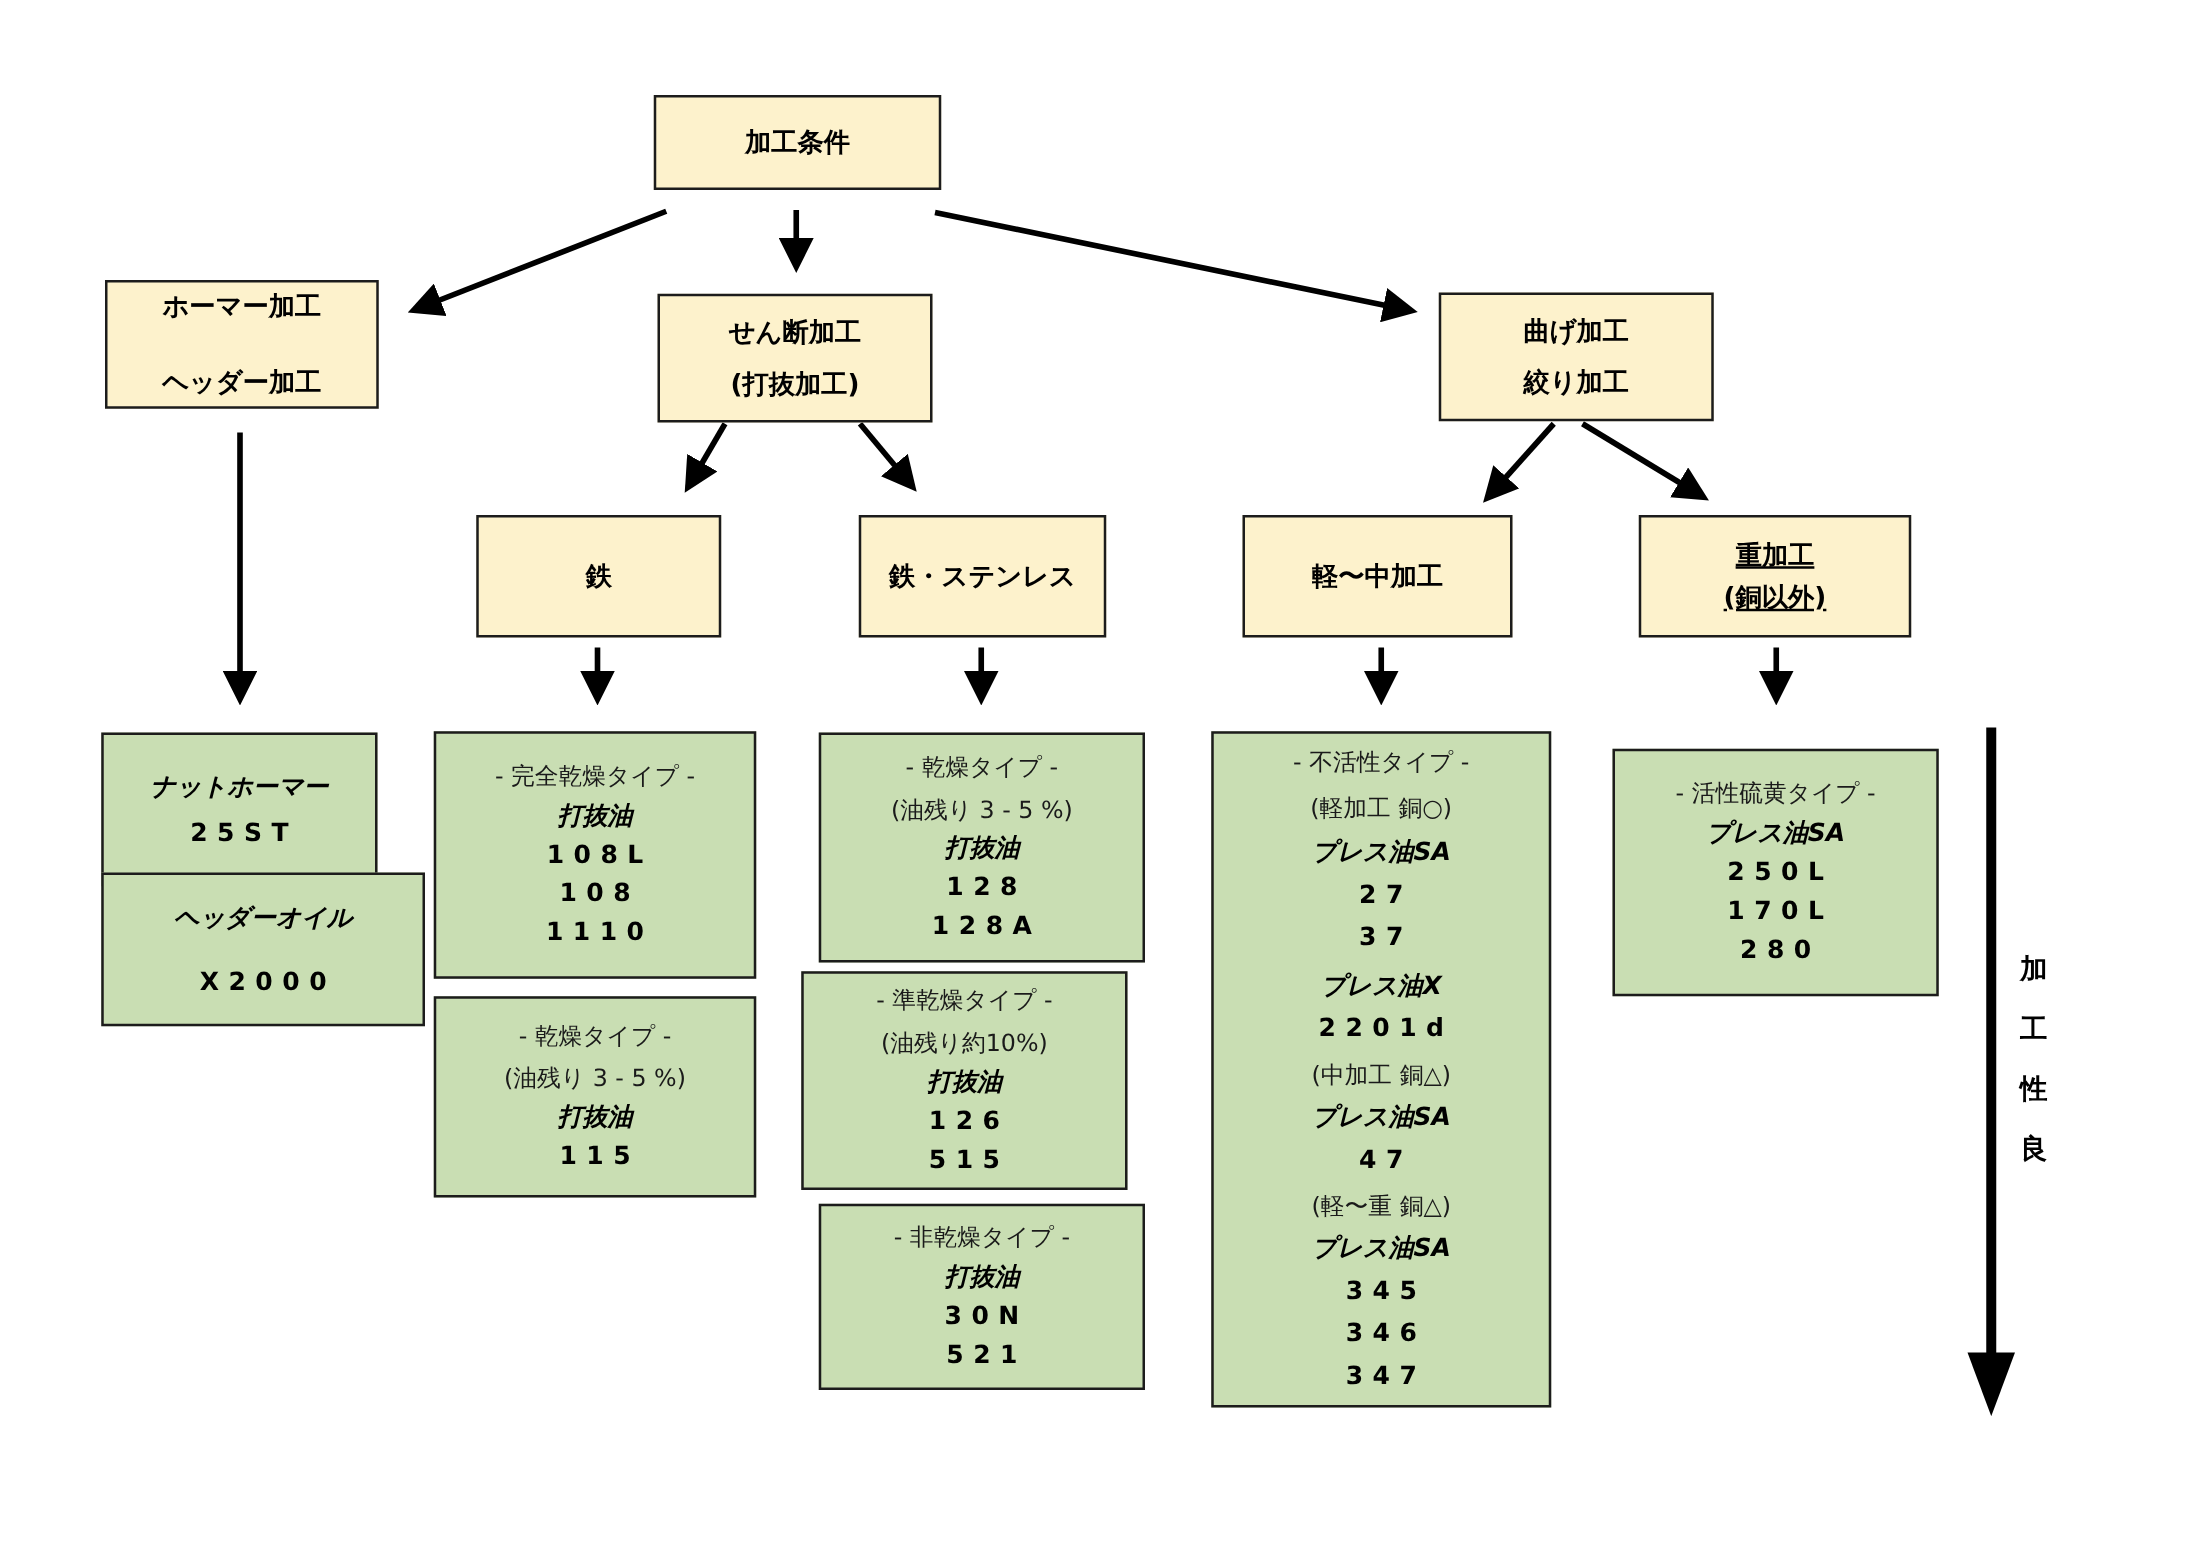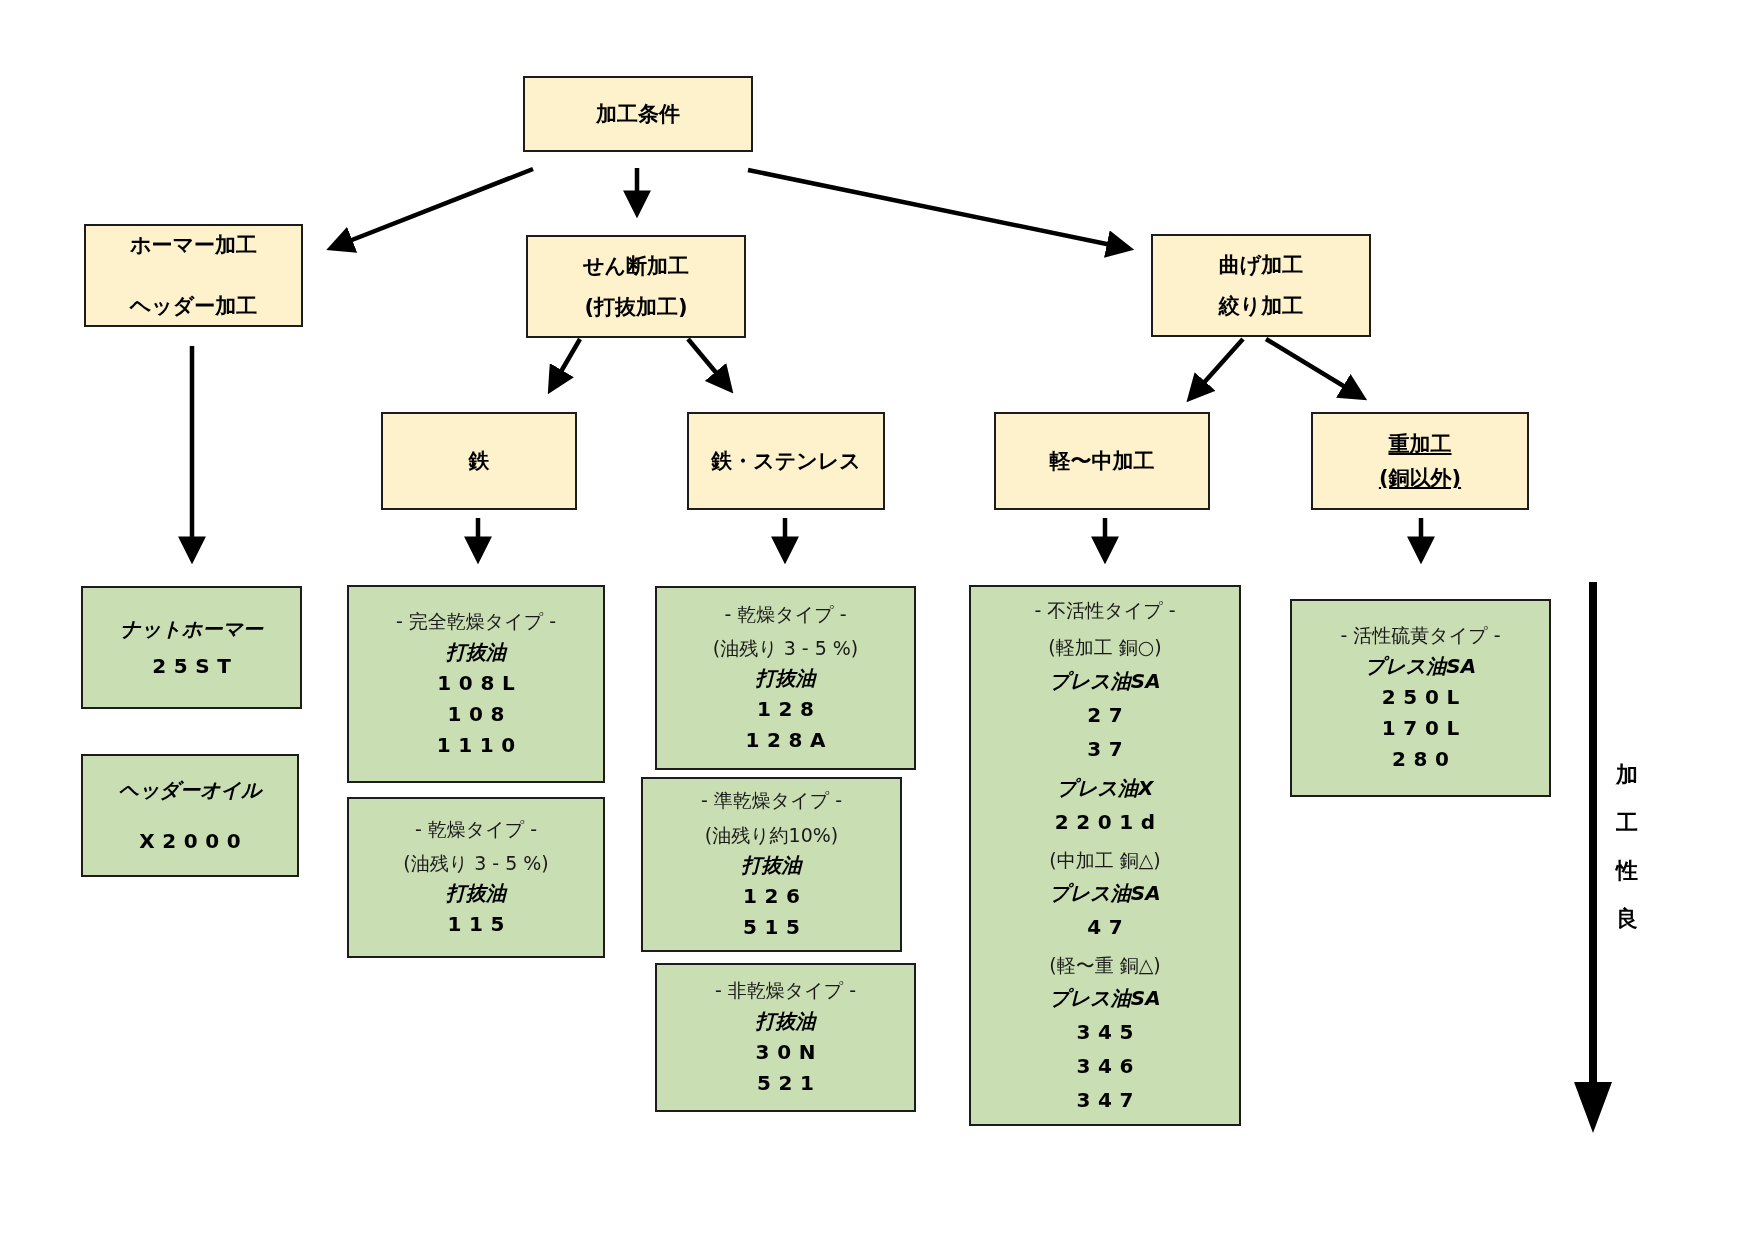--- a/index.html
+++ b/index.html
@@ -89,21 +89,21 @@
   </div>
   <div class="node" style="left:1311px;top:412px;width:218px;height:98px;gap:6px;text-decoration:underline;">
     <div>重加工</div>
     <div>(銅以外)</div>
   </div>
 
   <div class="gbox" style="left:81px;top:586px;width:221px;height:123px;gap:6px;">
     <div class="line name">ナットホーマー</div>
     <div class="line num">25ST</div>
   </div>
-  <div class="gbox" style="left:81px;top:754px;width:218px;height:123px;gap:20px;">
+  <div class="gbox" style="left:81px;top:698px;width:259px;height:123px;gap:20px;">
     <div class="line name">ヘッダーオイル</div>
     <div class="line num">X2000</div>
   </div>
 
   <div class="gbox" style="left:347px;top:585px;width:258px;height:198px;">
     <div class="line label">- 完全乾燥タイプ -</div>
     <div class="line name">打抜油</div>
     <div class="line num">108L</div>
     <div class="line num">108</div>
     <div class="line num">1110</div>

